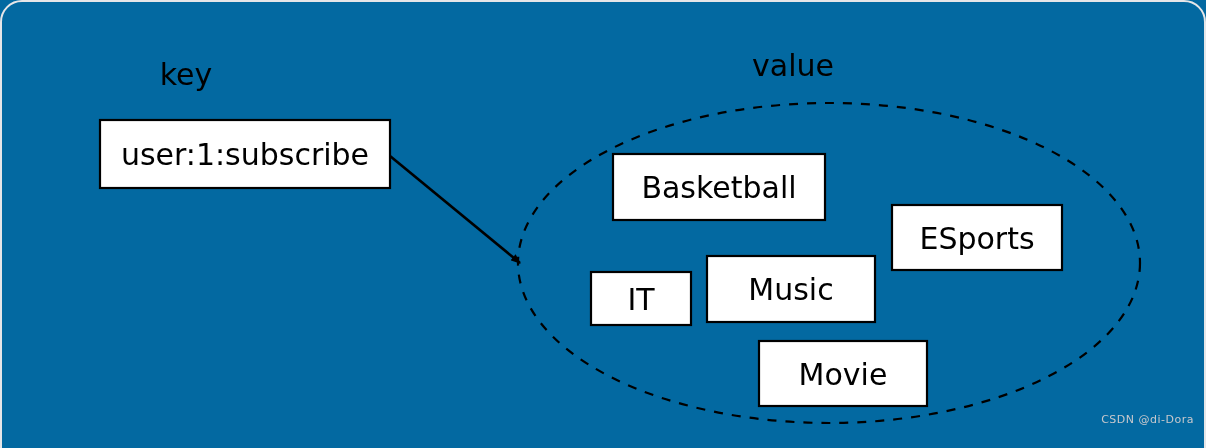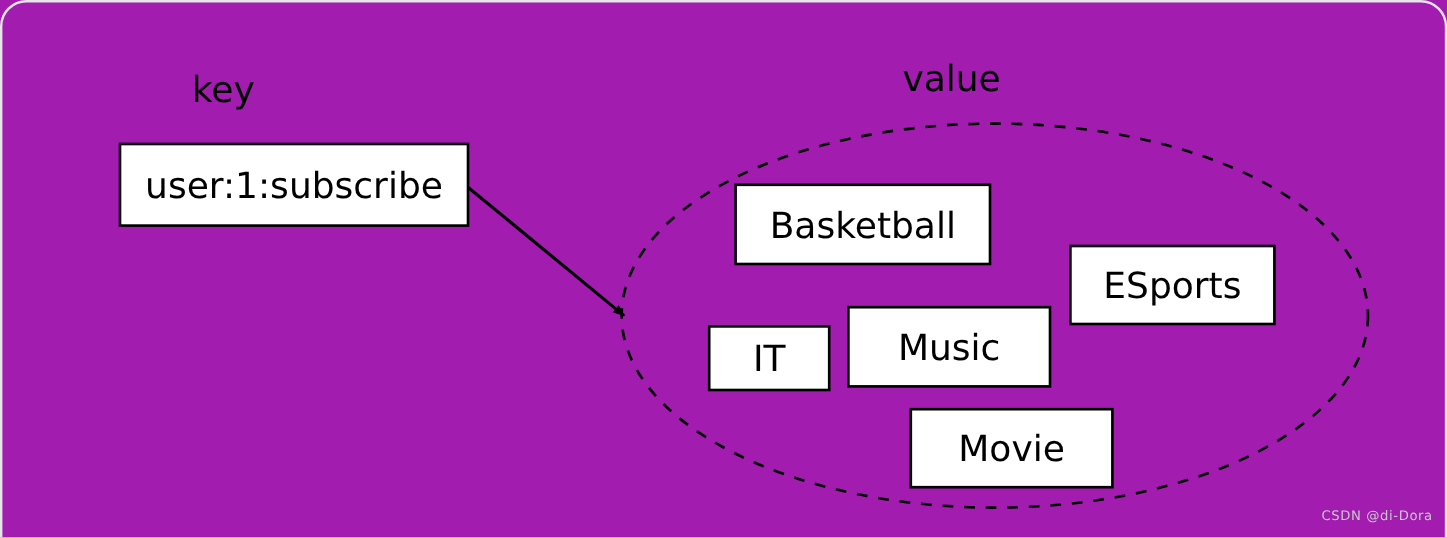--- a/index.html
+++ b/index.html
@@ -7,21 +7,21 @@
     padding: 0;
     background: #ffffff;
   }
   body {
     font-family: "DejaVu Sans", sans-serif;
   }
   #canvas {
     position: relative;
     width: 1206px;
     height: 448px;
-    background: #a21caf;
+    background: #0369a1;
     overflow: hidden;
     box-sizing: border-box;
     text-align: right;
   }
   
   #frame {
     position: absolute;
     left: 0px;
     top: 0px;
     width: 1206px;
@@ -59,21 +59,21 @@
     stroke-dasharray: 9 9;
   }
   .link-line {
     stroke: #000000;
     stroke-width: 2.6;
     fill: none;
   }
   .watermark {
     position: absolute;
     right: 12px;
-    bottom: 12px;
+    bottom: 22px;
     font-family: "DejaVu Sans", sans-serif;
     font-size: 11px;
     color: #c8c8cc;
     letter-spacing: 0.5px;
     white-space: nowrap;
   }
 </style>
 </head>
 <body>
 

